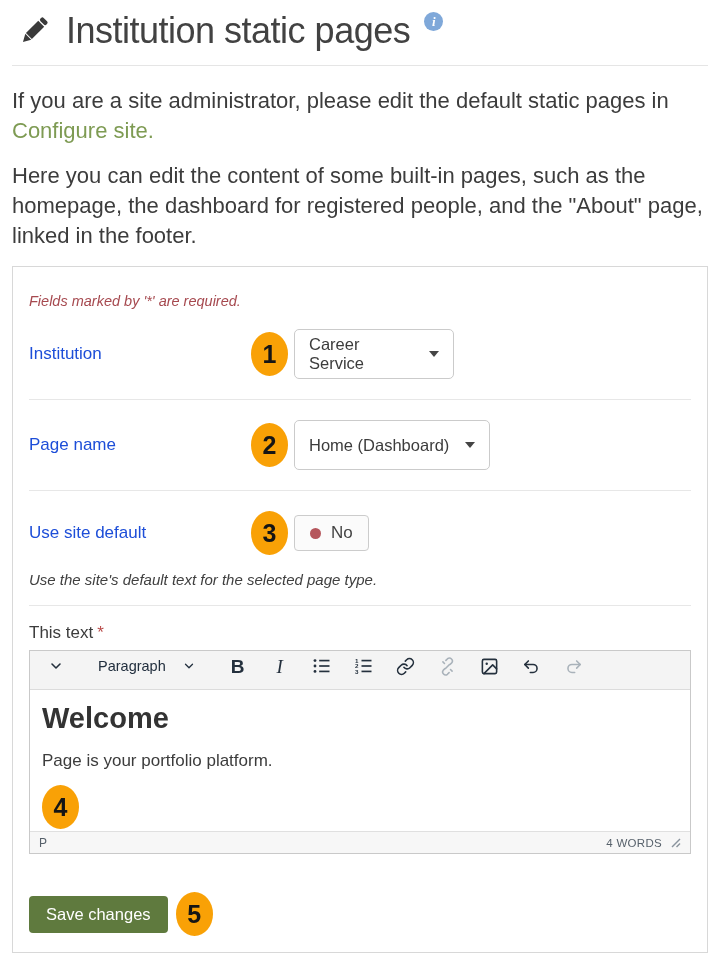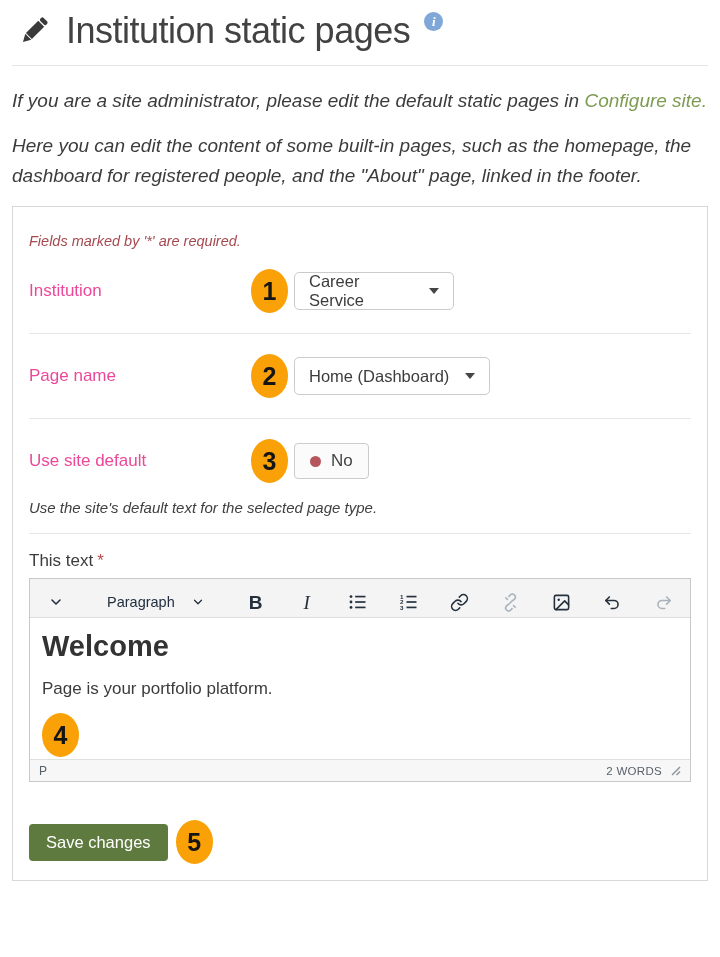--- a/index.html
+++ b/index.html
@@ -15,38 +15,38 @@
   .title{font-size:36px;font-weight:300;color:#424242;margin:0;letter-spacing:-.5px;}
   .info-badge{
     width:19px;height:19px;border-radius:50%;background:#7fa8d9;color:#fff;
     display:inline-flex;align-items:center;justify-content:center;
     font-family:"Liberation Serif",serif;font-weight:bold;font-style:italic;
     font-size:13px;align-self:flex-start;margin-top:2px;cursor:pointer;
   }
   .hdr-rule{border:none;border-top:1px solid #e5e5e5;margin:13px 0 0 0;}
 
   
-  .intro{font-size:19px;line-height:30px;margin:20px 0 0 0;color:#3c3c3c;font-style:italic;}
+  .intro{font-size:22px;line-height:30px;margin:20px 0 0 0;color:#3c3c3c;}
   .intro + .intro{margin-top:15px;}
   a.green-link{color:#7e9b53;text-decoration:none;cursor:pointer;}
 
   
   .panel{margin-top:15px;border:1px solid #d8d8d8;background:#fff;padding:14px 16px 16px 16px;}
   .required-note{font-style:italic;color:#a6494f;font-size:14.5px;margin:12px 0 0 0;}
 
   .form-row{display:flex;align-items:center;padding:20px 0;border-bottom:1px solid #e7e7e7;}
-  .form-row .flabel{flex:0 0 222px;font-size:17px;color:#ec4899;}
+  .form-row .flabel{flex:0 0 222px;font-size:17px;color:#1d4ed8;}
   .step-badge{
     width:37px;height:44px;border-radius:50%;background:#f9a106;color:#151515;
     display:inline-flex;align-items:center;justify-content:center;
     font-size:25px;font-weight:bold;flex:0 0 auto;margin-right:6px;
   }
   .select{
     display:inline-flex;align-items:center;justify-content:space-between;gap:14px;
-    height:38px;padding:0 14px;border:1px solid #cbcbcb;border-radius:5px;
+    height:50px;padding:0 14px;border:1px solid #cbcbcb;border-radius:5px;
     font-size:16.5px;color:#3c3c3c;background:#fff;cursor:pointer;box-sizing:border-box;
   }
   .sel-inst{width:160px;}
   .sel-page{width:196px;}
   .caret{width:0;height:0;border-left:5px solid transparent;border-right:5px solid transparent;border-top:6px solid #454545;}
 
   .switch-btn{
     display:inline-flex;align-items:center;gap:10px;height:36px;padding:0 15px;
     background:#fbfbfb;border:1px solid #ccc;border-radius:4px;font-size:17px;color:#444;cursor:pointer;justify-content:space-between;
   }
@@ -54,22 +54,22 @@
 
   .row-stack{border-bottom:1px solid #e7e7e7;}
   .row-stack .form-row{border-bottom:none;padding-bottom:6px;}
   .help-text{font-style:italic;font-size:15px;color:#404040;margin:10px 0 17px 0;}
 
   
   .pagetext-label{font-size:17px;margin:17px 0 7px 0;}
   .req-star{color:#b94a48;margin-left:4px;}
   .editor{border:1px solid #c9c9c9;}
   .toolbar{
-    display:flex;align-items:flex-end;height:38px;background:#f4f4f4;
-    border-bottom:1px solid #dcdcdc;padding:0 10px;gap:19px;
+    display:flex;align-items:flex-start;height:38px;background:#f4f4f4;
+    border-bottom:1px solid #dcdcdc;padding:0 10px;gap:10px;
   }
   .tbtn{
     width:32px;height:30px;display:inline-flex;align-items:center;justify-content:center;
     color:#24303d;cursor:pointer;border-radius:3px;background:transparent;border:none;padding:0;
   }
   .tbtn.disabled{color:#a9b2ba;}
   .tbtn svg{display:block;}
   .fmt-select{
     display:inline-flex;align-items:center;gap:16px;height:30px;padding:0 10px;margin:0 6px;
     font-size:14.5px;color:#222f3e;cursor:pointer;
@@ -245,21 +245,21 @@
 
       <div class="editor-body">
         <h2 class="editor-h">Welcome</h2>
         <p class="editor-p">Page is your portfolio platform.</p>
         <span class="step-badge editor-badge">4</span>
       </div>
 
       <div class="statusbar">
         <span class="status-path">P</span>
         <span class="status-right">
-          <span class="wordcount">2 WORDS</span>
+          <span class="wordcount">4 WORDS</span>
           <span class="grip">
             <svg width="10" height="10" viewBox="0 0 10 10" stroke="#8a949e" stroke-width="1.4">
                 <line x1="9" y1="1" x2="1" y2="9"></line>
                 <line x1="9" y1="5.5" x2="5.5" y2="9"></line>
               </svg>
           </span>
         </span>
       </div>
     </div>
 

